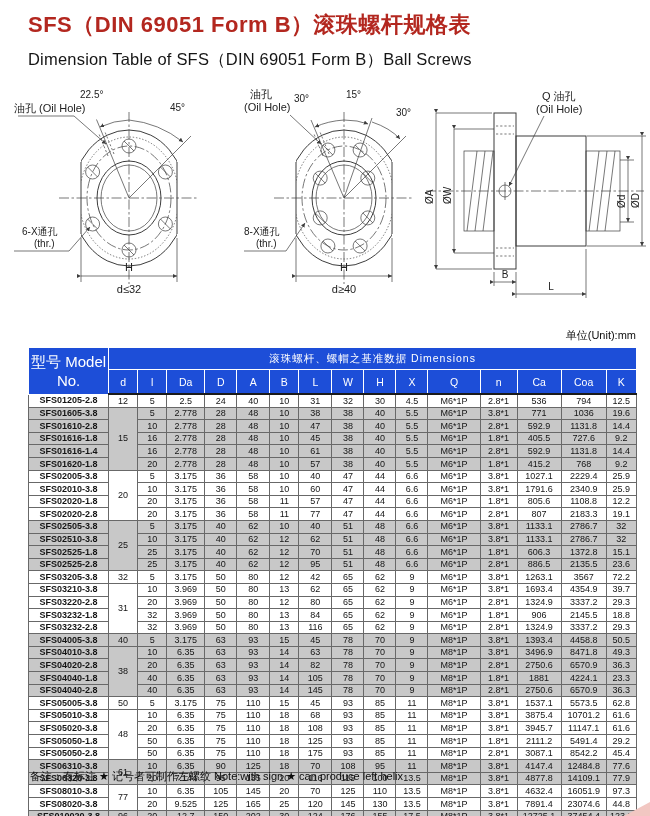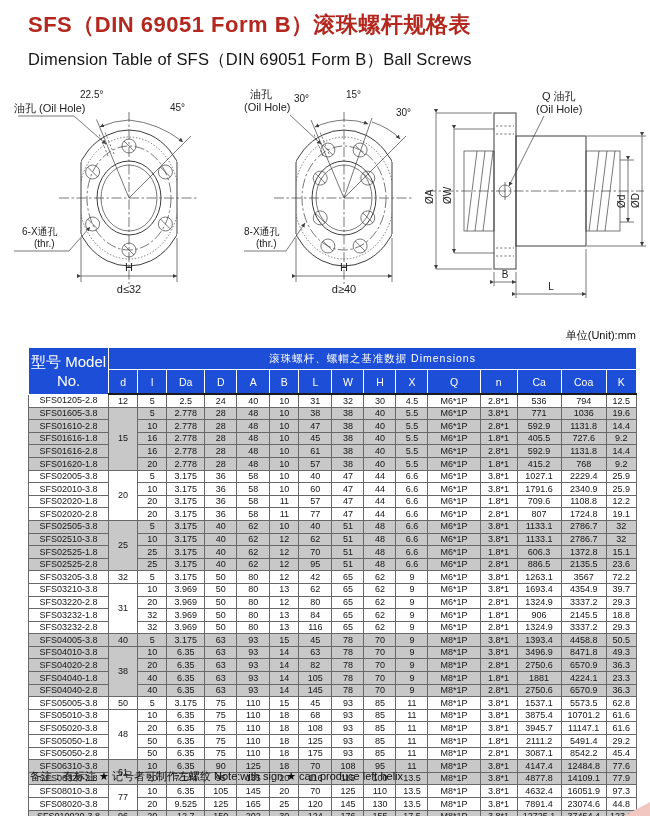--- a/index.html
+++ b/index.html
@@ -31,21 +31,21 @@
   
   table.spec{position:absolute;left:28px;top:347px;width:609px;border-collapse:collapse;table-layout:fixed;}
   table.spec th{background:#1d4ed8;color:#fff;border:1px solid #fff;font-weight:normal;padding:0;}
   th.gh{font-size:10.5px;height:21px;letter-spacing:1px;}
   th.mh{font-size:15px;}
   tr.cols th{font-size:10.5px;height:23px;border-bottom:2.5px solid #1a1a1a;}
   table.spec td{border:1px solid #686868;text-align:center;font-size:9px;height:11.6px;
     line-height:10.5px;padding:0;white-space:nowrap;overflow:hidden;color:#141414;}
   table.spec{border:1px solid #444;}
   tr.shaded td{background:#c8c8c8;}
-  td.model{font-size:9px;}
+  td.model{font-size:9px;font-weight:bold;}
   td.dcell{font-size:9.5px;}
   
   .footnote{position:absolute;left:30px;top:769px;font-size:11px;color:#0d0d0d;}
   .corner{position:absolute;right:0;bottom:0;width:26px;height:14px;background:#f2c7c2;
     clip-path:polygon(100% 0,100% 100%,0 100%);}
 </style>
 </head>
 <body>
 
 <div class="title-block">
@@ -340,21 +340,21 @@
         <td>38</td>
         <td>40</td>
         <td>5.5</td>
         <td>M6*1P</td>
         <td>1.8*1</td>
         <td>405.5</td>
         <td>727.6</td>
         <td>9.2</td>
       </tr>
       <tr class="shaded">
-        <td class="model">SFS01616-2.8</td>
+        <td class="model">SFS01616-1.4</td>
         <td>16</td>
         <td>2.778</td>
         <td>28</td>
         <td>48</td>
         <td>10</td>
         <td>61</td>
         <td>38</td>
         <td>40</td>
         <td>5.5</td>
         <td>M6*1P</td>
@@ -421,39 +421,39 @@
         <td>3.175</td>
         <td>36</td>
         <td>58</td>
         <td>11</td>
         <td>57</td>
         <td>47</td>
         <td>44</td>
         <td>6.6</td>
         <td>M6*1P</td>
         <td>1.8*1</td>
-        <td>709.6</td>
+        <td>805.6</td>
         <td>1108.8</td>
         <td>12.2</td>
       </tr>
       <tr>
         <td class="model">SFS02020-2.8</td>
         <td>20</td>
         <td>3.175</td>
         <td>36</td>
         <td>58</td>
         <td>11</td>
         <td>77</td>
         <td>47</td>
         <td>44</td>
         <td>6.6</td>
         <td>M6*1P</td>
         <td>2.8*1</td>
         <td>807</td>
-        <td>1724.8</td>
+        <td>2183.3</td>
         <td>19.1</td>
       </tr>
       <tr class="shaded">
         <td class="model">SFS02505-3.8</td>
         <td class="dcell" rowspan="4" style="background: rgb(200, 200, 200);">25</td>
         <td>5</td>
         <td>3.175</td>
         <td>40</td>
         <td>62</td>
         <td>10</td>

